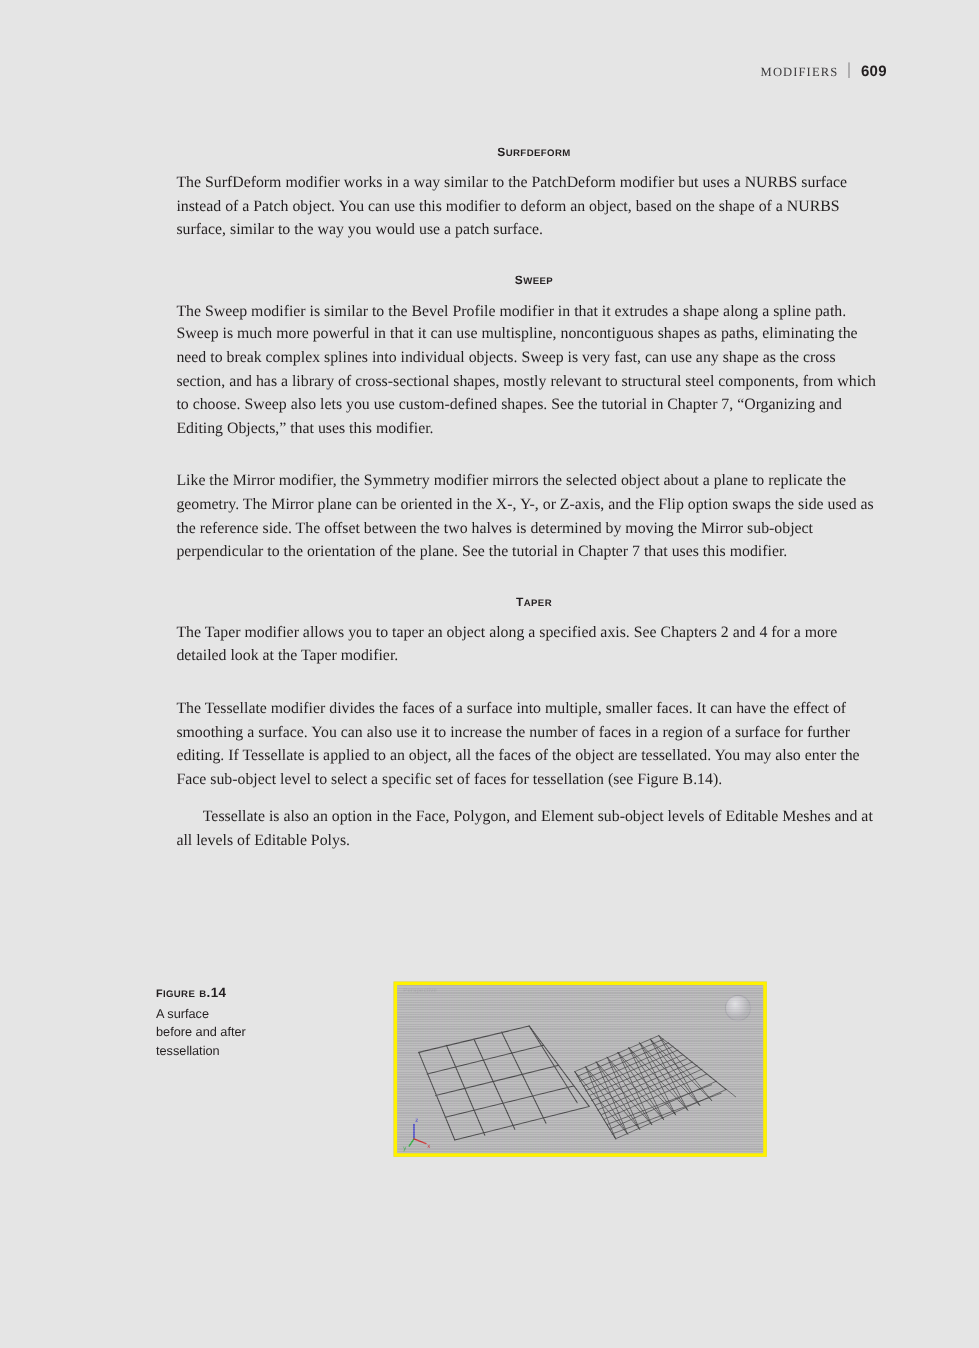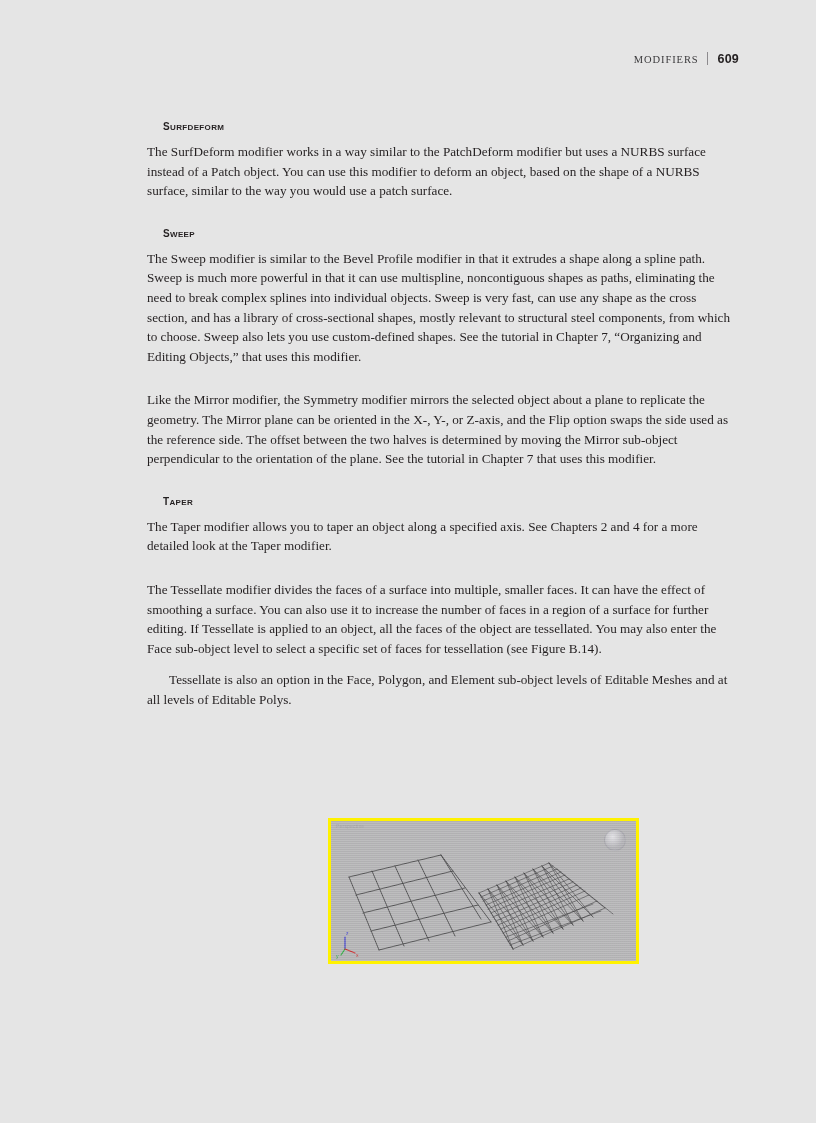--- a/index.html
+++ b/index.html
@@ -59,23 +59,24 @@
     top: 118px;
     width: 592px;
   }
 
   h2.section-heading {
     font-family: "Liberation Sans", "DejaVu Sans", sans-serif;
     font-weight: bold;
     font-size: 11.4px;
     letter-spacing: 0.35px;
     color: #231f20;
-    margin: 0 0 9px 16px;
+    margin: 0 0 9px 4px;
     font-variant: small-caps;
     text-transform: lowercase;
+    text-align: center;
   }
   h2.section-heading::first-letter {
     font-size: 13.6px;
   }
   
   .section + .section {
     margin-top: 24px;
   }
 
   p.body-text {
@@ -214,20 +215,28 @@
 
     <div class="section">
       <p class="body-text">The Tessellate modifier divides the faces of a surface into multiple, smaller faces. It can have the effect of smoothing a surface. You can also use it to increase the number of faces in a region of a surface for further editing. If Tessellate is applied to an object, all the faces of the object are tessellated. You may also enter the Face sub-object level to select a specific set of faces for tessellation (see Figure B.14).</p>
       <p class="body-text">Tessellate is also an option in the Face, Polygon, and Element sub-object levels of Editable Meshes and at all levels of Editable Polys.</p>
     </div>
 
   </div>
 
   <div class="figure-block">
 
+    <div class="figure-caption">
+      <div class="fig-label">Figure B.14</div>
+      <div class="fig-desc">
+        <div>A surface</div>
+        <div>before and after</div>
+        <div>tessellation</div>
+      </div>
+    </div>
 
     <div class="figure-image">
       <div class="viewport-inner"></div>
 
       <svg class="viewport-svg" viewBox="0 0 305 140" preserveAspectRatio="none">
         <defs>
           <g id="dummy"></g>
         </defs>
 
         <g stroke="#3d3d3d" stroke-width="0.9" fill="none" stroke-linecap="round">

